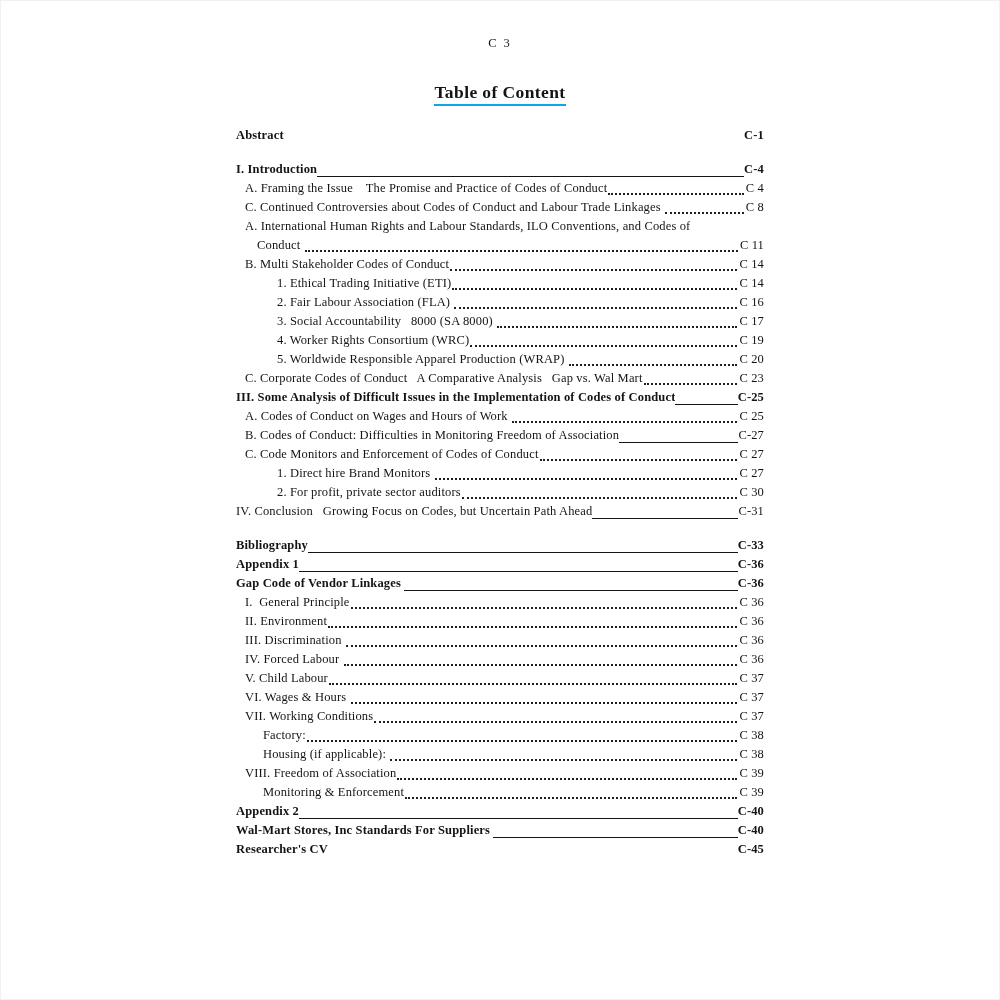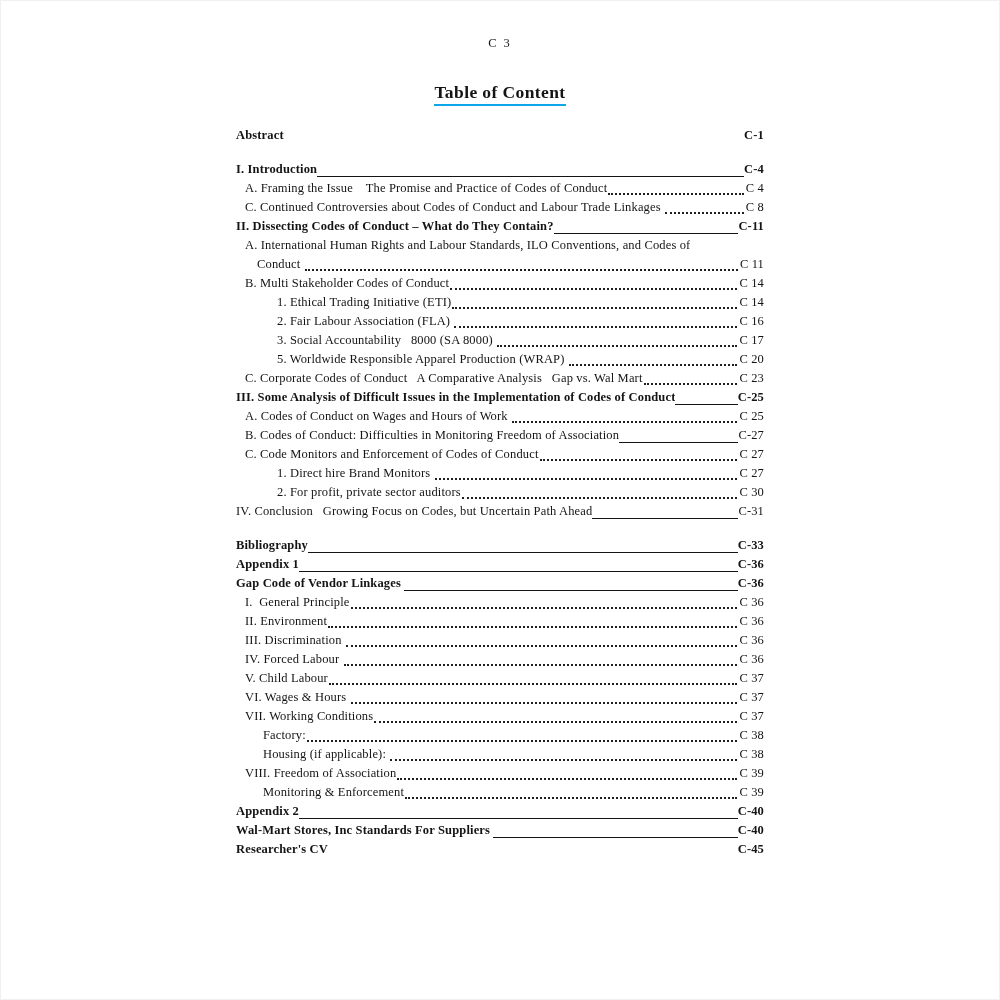--- a/index.html
+++ b/index.html
@@ -46,27 +46,27 @@
   <div class="page-header">C 3</div>
   <div class="title-wrap">
     <span class="title">Table of Content</span>
   </div>
   <div class="toc" id="toc">
       <div class="row ind0 bold"><span class="label">Abstract</span><span class="leader leader-none"></span><span class="pagenum">C-1</span></div>
       <div class="spacer"></div>
       <div class="row ind0 bold"><span class="label">I. Introduction</span><span class="leader leader-line"></span><span class="pagenum">C-4</span></div>
       <div class="row ind1"><span class="label">A. Framing the Issue    The Promise and Practice of Codes of Conduct</span><span class="leader leader-dots"></span><span class="pagenum">C 4</span></div>
       <div class="row ind1"><span class="label">C. Continued Controversies about Codes of Conduct and Labour Trade Linkages </span><span class="leader leader-dots"></span><span class="pagenum">C 8</span></div>
-      <div class="row ind0 bold"><span class="label">II. Dissecting Codes of Conduct – What do They Contain?</span><span class="leader leader-line"></span><span class="pagenum">C-11</span></div>
       <div class="row ind1"><span class="label">A. International Human Rights and Labour Standards, ILO Conventions, and Codes of</span><span class="leader leader-none"></span><span class="pagenum"></span></div>
       <div class="row ind2"><span class="label">Conduct </span><span class="leader leader-dots"></span><span class="pagenum">C 11</span></div>
       <div class="row ind1"><span class="label">B. Multi Stakeholder Codes of Conduct</span><span class="leader leader-dots"></span><span class="pagenum">C 14</span></div>
       <div class="row ind4"><span class="label">1. Ethical Trading Initiative (ETI)</span><span class="leader leader-dots"></span><span class="pagenum">C 14</span></div>
       <div class="row ind4"><span class="label">2. Fair Labour Association (FLA) </span><span class="leader leader-dots"></span><span class="pagenum">C 16</span></div>
       <div class="row ind4"><span class="label">3. Social Accountability   8000 (SA 8000) </span><span class="leader leader-dots"></span><span class="pagenum">C 17</span></div>
+      <div class="row ind4"><span class="label">4. Worker Rights Consortium (WRC)</span><span class="leader leader-dots"></span><span class="pagenum">C 19</span></div>
       <div class="row ind4"><span class="label">5. Worldwide Responsible Apparel Production (WRAP) </span><span class="leader leader-dots"></span><span class="pagenum">C 20</span></div>
       <div class="row ind1"><span class="label">C. Corporate Codes of Conduct   A Comparative Analysis   Gap vs. Wal Mart</span><span class="leader leader-dots"></span><span class="pagenum">C 23</span></div>
       <div class="row ind0 bold"><span class="label">III. Some Analysis of Difficult Issues in the Implementation of Codes of Conduct</span><span class="leader leader-line"></span><span class="pagenum">C-25</span></div>
       <div class="row ind1"><span class="label">A. Codes of Conduct on Wages and Hours of Work </span><span class="leader leader-dots"></span><span class="pagenum">C 25</span></div>
       <div class="row ind1"><span class="label">B. Codes of Conduct: Difficulties in Monitoring Freedom of Association</span><span class="leader leader-line"></span><span class="pagenum">C-27</span></div>
       <div class="row ind1"><span class="label">C. Code Monitors and Enforcement of Codes of Conduct</span><span class="leader leader-dots"></span><span class="pagenum">C 27</span></div>
       <div class="row ind4"><span class="label">1. Direct hire Brand Monitors </span><span class="leader leader-dots"></span><span class="pagenum">C 27</span></div>
       <div class="row ind4"><span class="label">2. For profit, private sector auditors</span><span class="leader leader-dots"></span><span class="pagenum">C 30</span></div>
       <div class="row ind0"><span class="label">IV. Conclusion   Growing Focus on Codes, but Uncertain Path Ahead</span><span class="leader leader-line"></span><span class="pagenum">C-31</span></div>
       <div class="spacer"></div>

